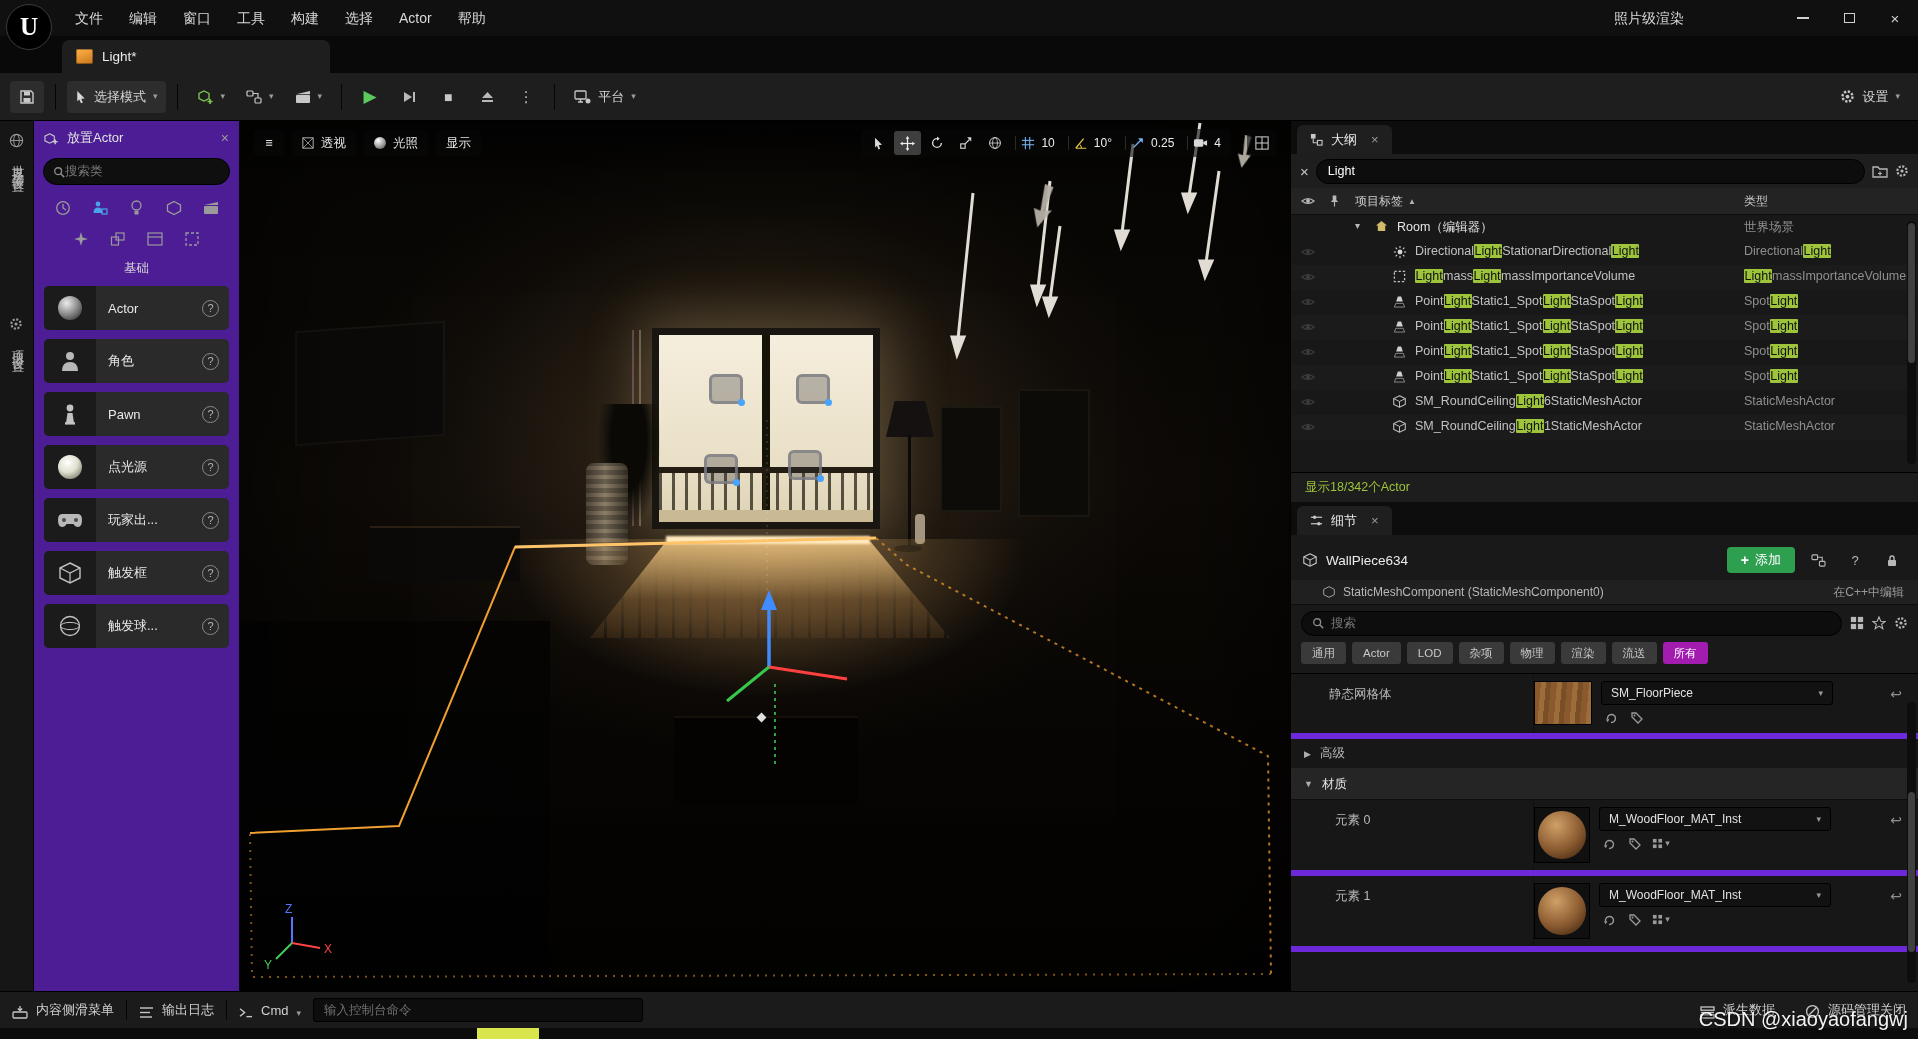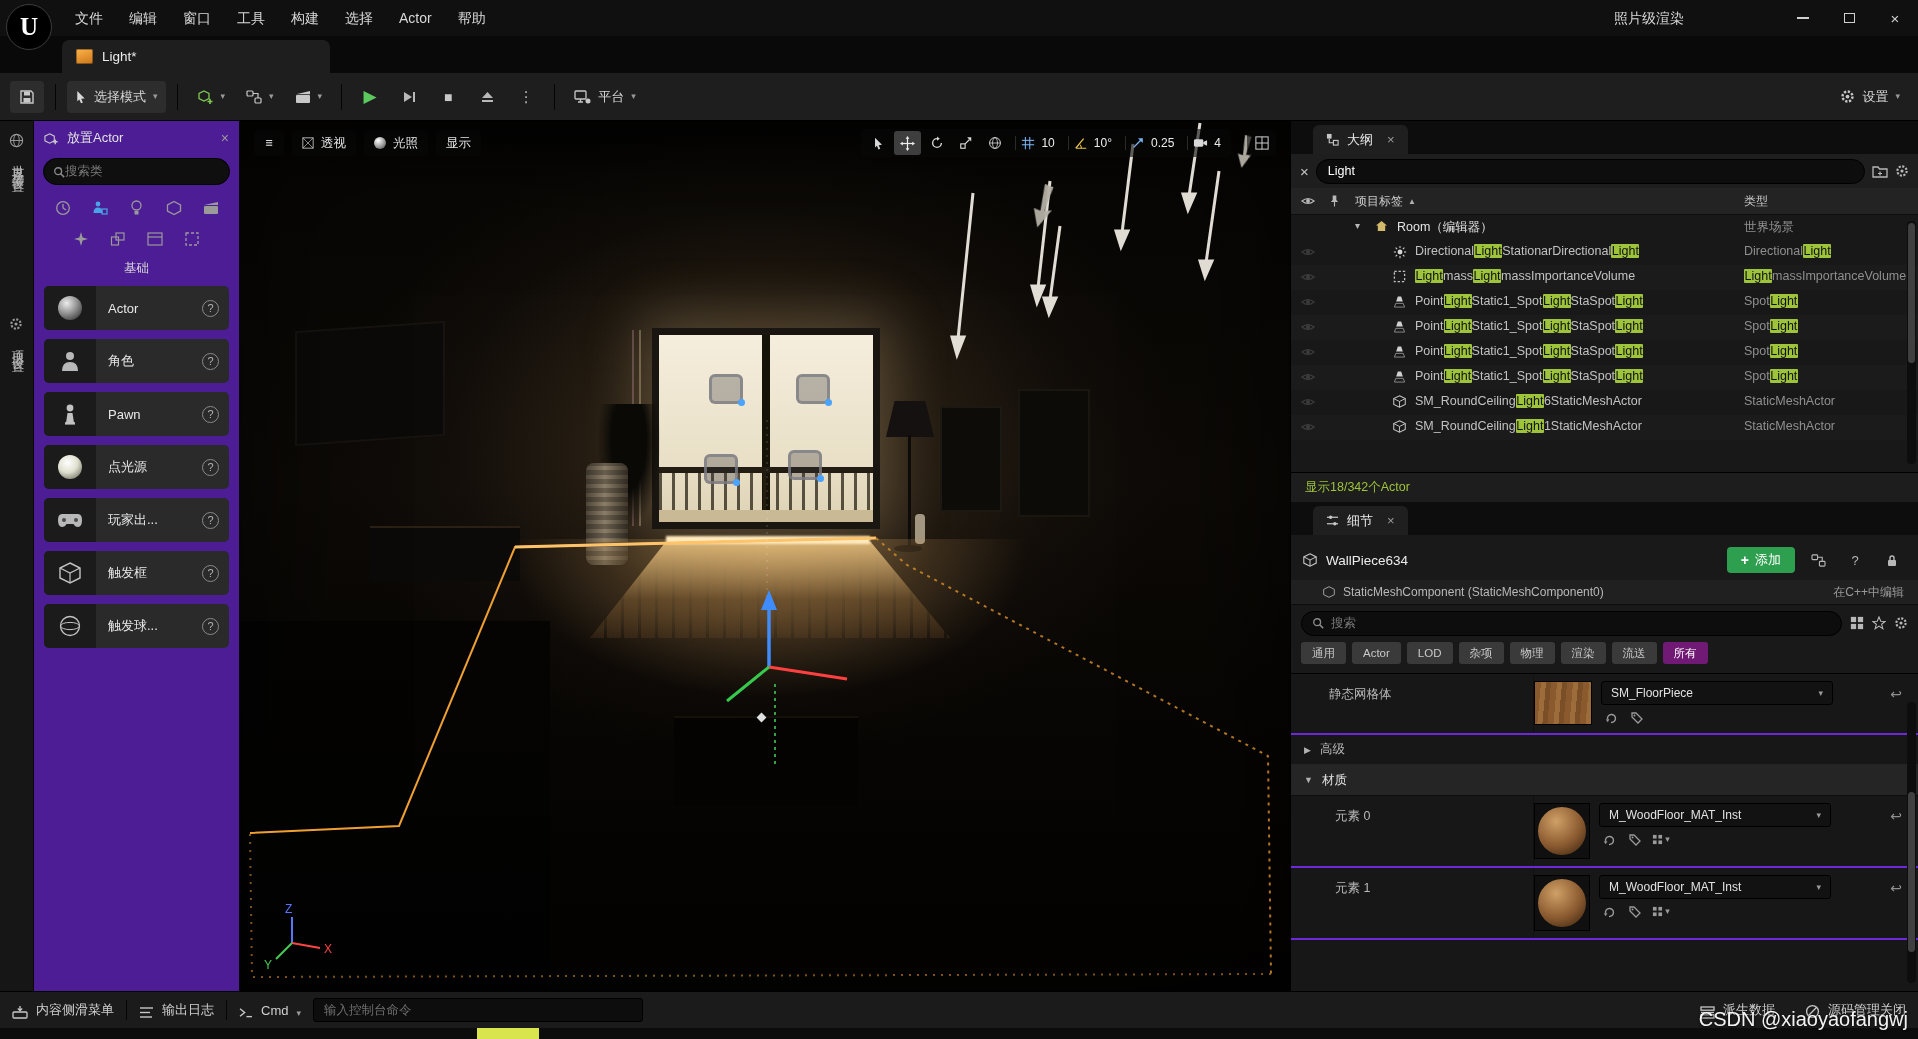--- a/index.html
+++ b/index.html
@@ -65,21 +65,21 @@
 .vp-tool.sel{background:#3e3e3e}
 .vp-snapgrp{display:flex;align-items:center;margin-left:5px;border-left:1px solid #2a2a2a;padding-left:5px}
 .vp-snapgrp .val{font-size:12px;color:#ececec;padding:0 6px;white-space:nowrap}
 .vp-maze{margin-left:8px;background:rgba(8,8,8,.6);border-radius:4px;width:29px;height:26px;display:flex;align-items:center;justify-content:center}
 .lit-ball{width:12px;height:12px;border-radius:50%;background:radial-gradient(circle at 35% 30%,#fff,#9a9a9a 55%,#3a3a3a)}
 .lsprite{position:absolute;width:34px;height:30px;border:3px solid rgba(125,125,132,.8);background:rgba(50,50,56,.3);border-radius:6px;z-index:4}
 .lsprite::after{content:"";position:absolute;right:-5px;bottom:-5px;width:7px;height:7px;border-radius:50%;background:#4aa3ff}
 
 .rpanel{flex:1;background:#141414;display:flex;flex-direction:column;position:relative;border-left:1px solid #000}
 .tabrow{height:33px;background:#0d0d0d;display:flex;align-items:flex-end;flex:none}
-.ptab{height:29px;background:#1f1f1f;border-radius:6px 6px 0 0;display:flex;align-items:center;gap:8px;padding:0 13px;margin-left:22px;font-size:13px;color:#ececec}
+.ptab{height:29px;background:#1f1f1f;border-radius:6px 6px 0 0;display:flex;align-items:center;gap:8px;padding:0 13px;margin-left:6px;font-size:13px;color:#ececec}
 .ptab .x{color:#9a9a9a;margin-left:6px;font-size:13px}
 
 .ol{height:381px;display:flex;flex-direction:column;background:#181818;position:relative;flex:none}
 .ol-search{height:34px;display:flex;align-items:center;gap:7px;padding:0 9px;background:#1e1e1e;flex:none}
 .ol-clear{color:#c8c8c8;font-size:15px}
 .ol-input{flex:1;height:25px;background:#0d0d0d;border:1px solid #000;border-radius:13px;display:flex;align-items:center;padding:0 11px;color:#fff;font-size:12.5px}
 .ol-cols{height:27px;background:#232323;border-bottom:1px solid #0e0e0e;position:relative;font-size:12px;color:#cacaca;flex:none}
 .ol-cols .h-eye{position:absolute;left:10px;top:6px}
 .ol-cols .h-pin{position:absolute;left:38px;top:6px}
 .ol-cols .h-label{position:absolute;left:64px;top:5px;display:flex;gap:5px;align-items:center}
@@ -106,23 +106,23 @@
 .add-btn{margin-left:auto;height:26px;background:#2e9e4f;border-radius:4px;color:#fff;display:flex;align-items:center;gap:6px;padding:0 14px;font-size:13px}
 .add-btn .pl{font-size:14px;font-weight:bold}
 .hbtn{width:28px;height:24px;display:flex;align-items:center;justify-content:center;color:#b8b8b8}
 .inst{height:30px;margin:2px 0 0;background:#2b5880;display:flex;align-items:center;gap:9px;padding:0 13px;font-size:13px;color:#fff;flex:none}
 .comp{height:25px;display:flex;align-items:center;gap:8px;padding:0 14px 0 32px;font-size:12px;color:#b8b8b8;background:#202020;border-bottom:1px solid #0d0d0d;flex:none}
 .comp .cpp{margin-left:auto;color:#9a9a9a}
 .dt-search{height:36px;display:flex;align-items:center;gap:8px;padding:0 10px;flex:none}
 .dt-input{flex:1;height:25px;background:#0d0d0d;border:1px solid #000;border-radius:13px;display:flex;align-items:center;gap:7px;padding:0 10px;color:#787878;font-size:12.5px}
 .chips{display:flex;gap:6px;padding:1px 10px 9px;flex:none}
 .chip{height:22px;padding:0 11px;background:#3a3a3a;border-radius:3px;font-size:11.5px;color:#c8c8c8;display:flex;align-items:center;white-space:nowrap}
-.chip.active{background:#701a75;color:#fff}
+.chip.active{background:#a21caf;color:#fff}
 .props{flex:1;background:#171717;border-top:1px solid #000;overflow:hidden}
-.prow{display:flex;border-bottom:2px solid #6d28d9;position:relative}
+.prow{display:flex;border-bottom:6px solid #6d28d9;position:relative}
 .plabel{width:242px;padding:12px 0 0 38px;font-size:12.5px;color:#b8b8b8;flex:none}
 .plabel.elem{padding-left:44px}
 .pval{flex:1;display:flex;gap:9px;padding:7px 44px 7px 0;border-left:1px solid #101010}
 .vcol{display:flex;flex-direction:column;gap:4px}
 .ddown{height:24px;width:232px;background:#121212;border:1px solid #000;border-radius:3px;display:flex;align-items:center;padding:0 9px;font-size:12px;color:#e2e2e2}
 .ddown span:first-child{flex:1;white-space:nowrap;overflow:hidden}
 .mini-row{display:flex;gap:6px;align-items:center}
 .mini{width:20px;height:17px;display:flex;align-items:center;justify-content:center;border-radius:2px}
 .reset{position:absolute;right:16px;top:12px;color:#8f8f8f;font-size:14px}
 .thumb{width:58px;height:44px;border:1px solid #000;background:

